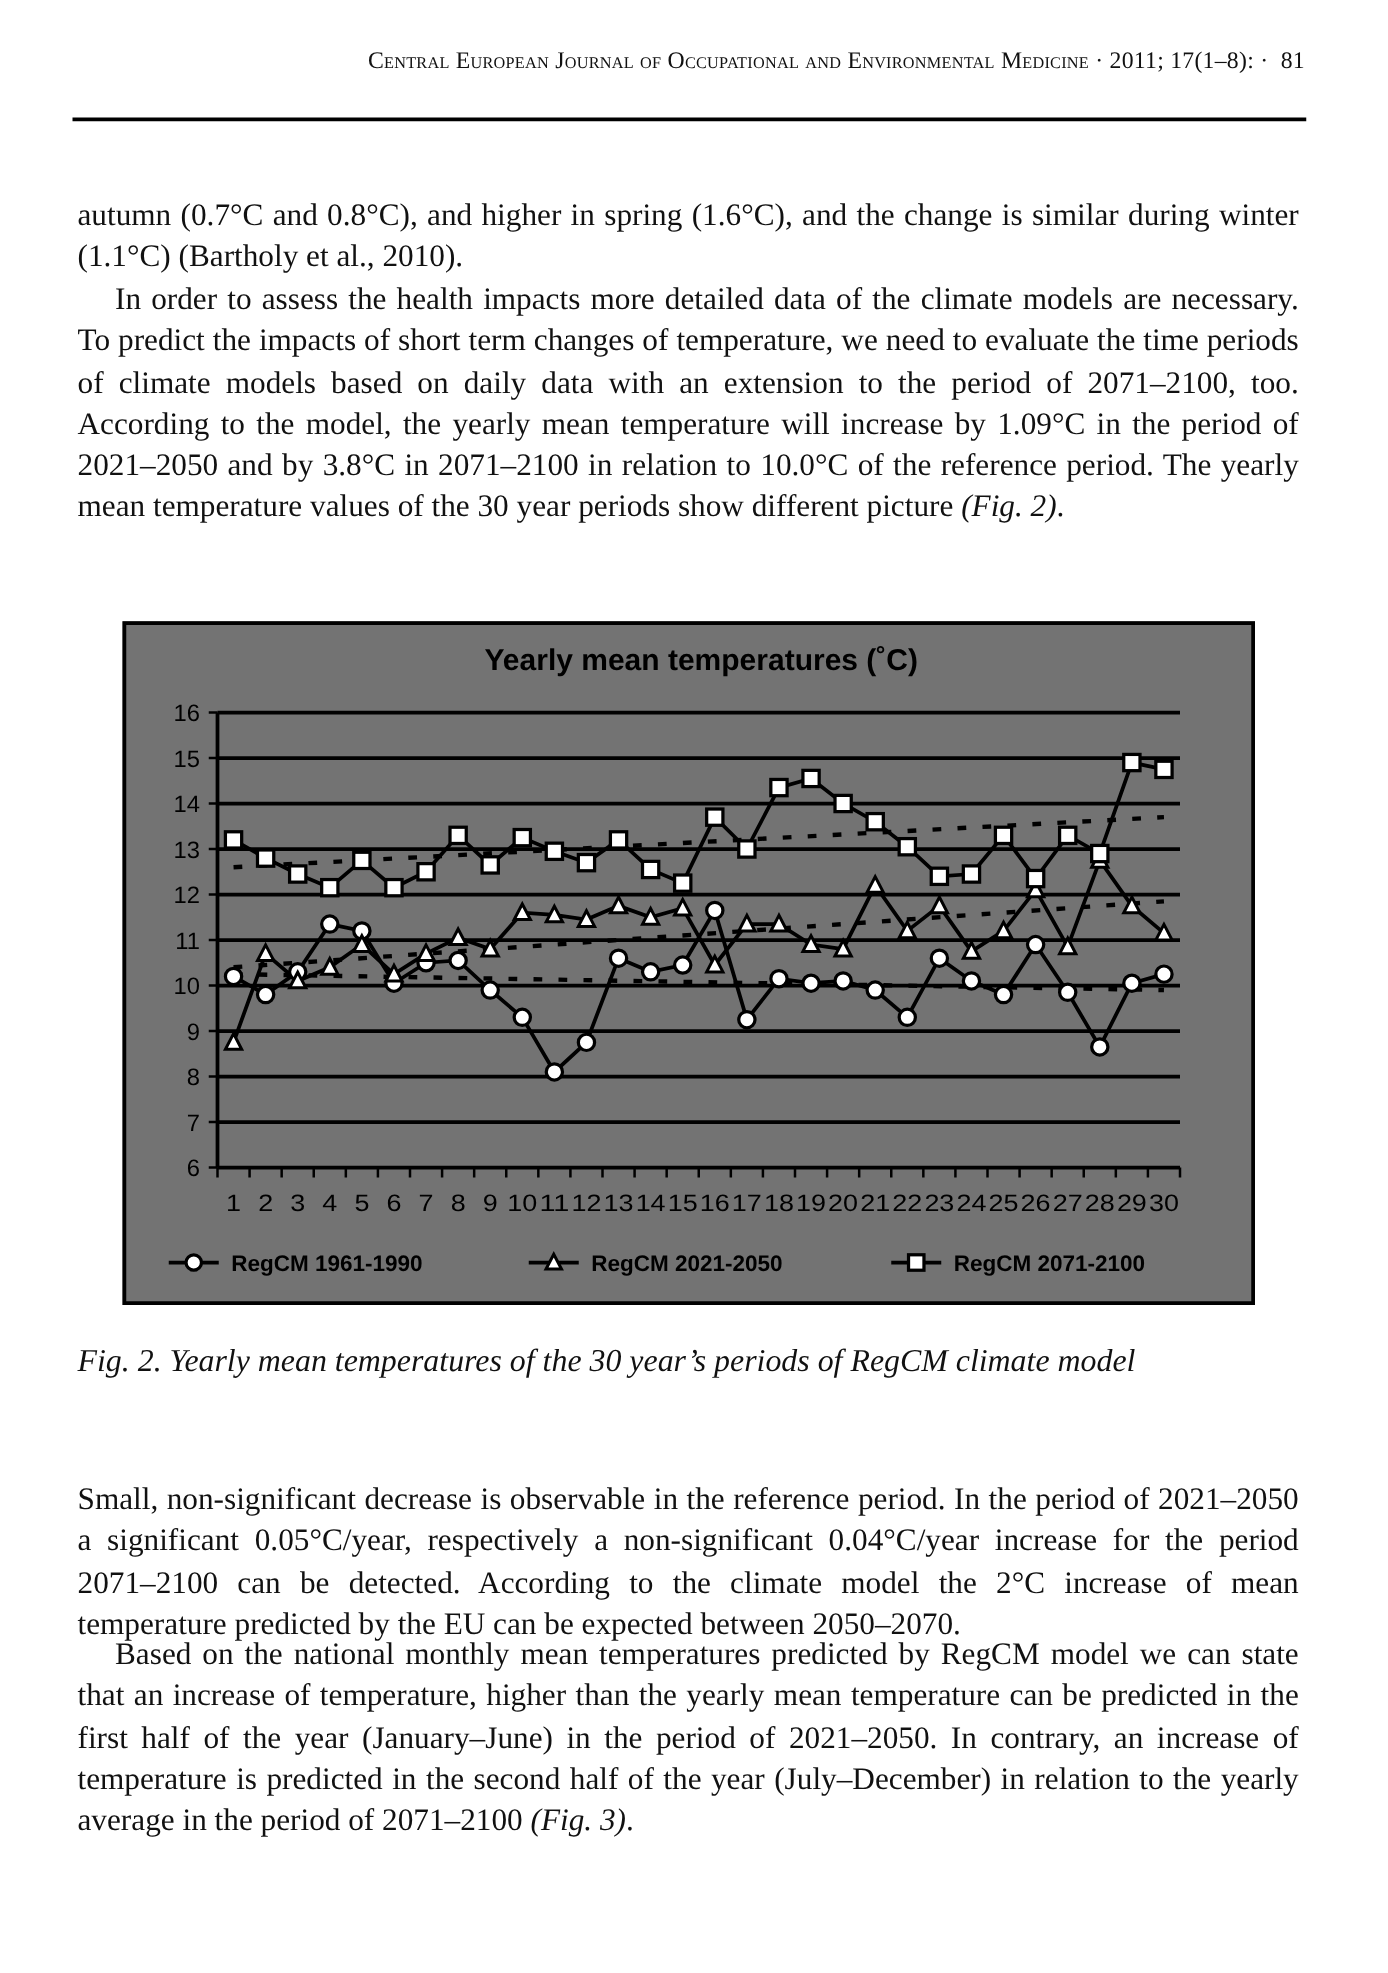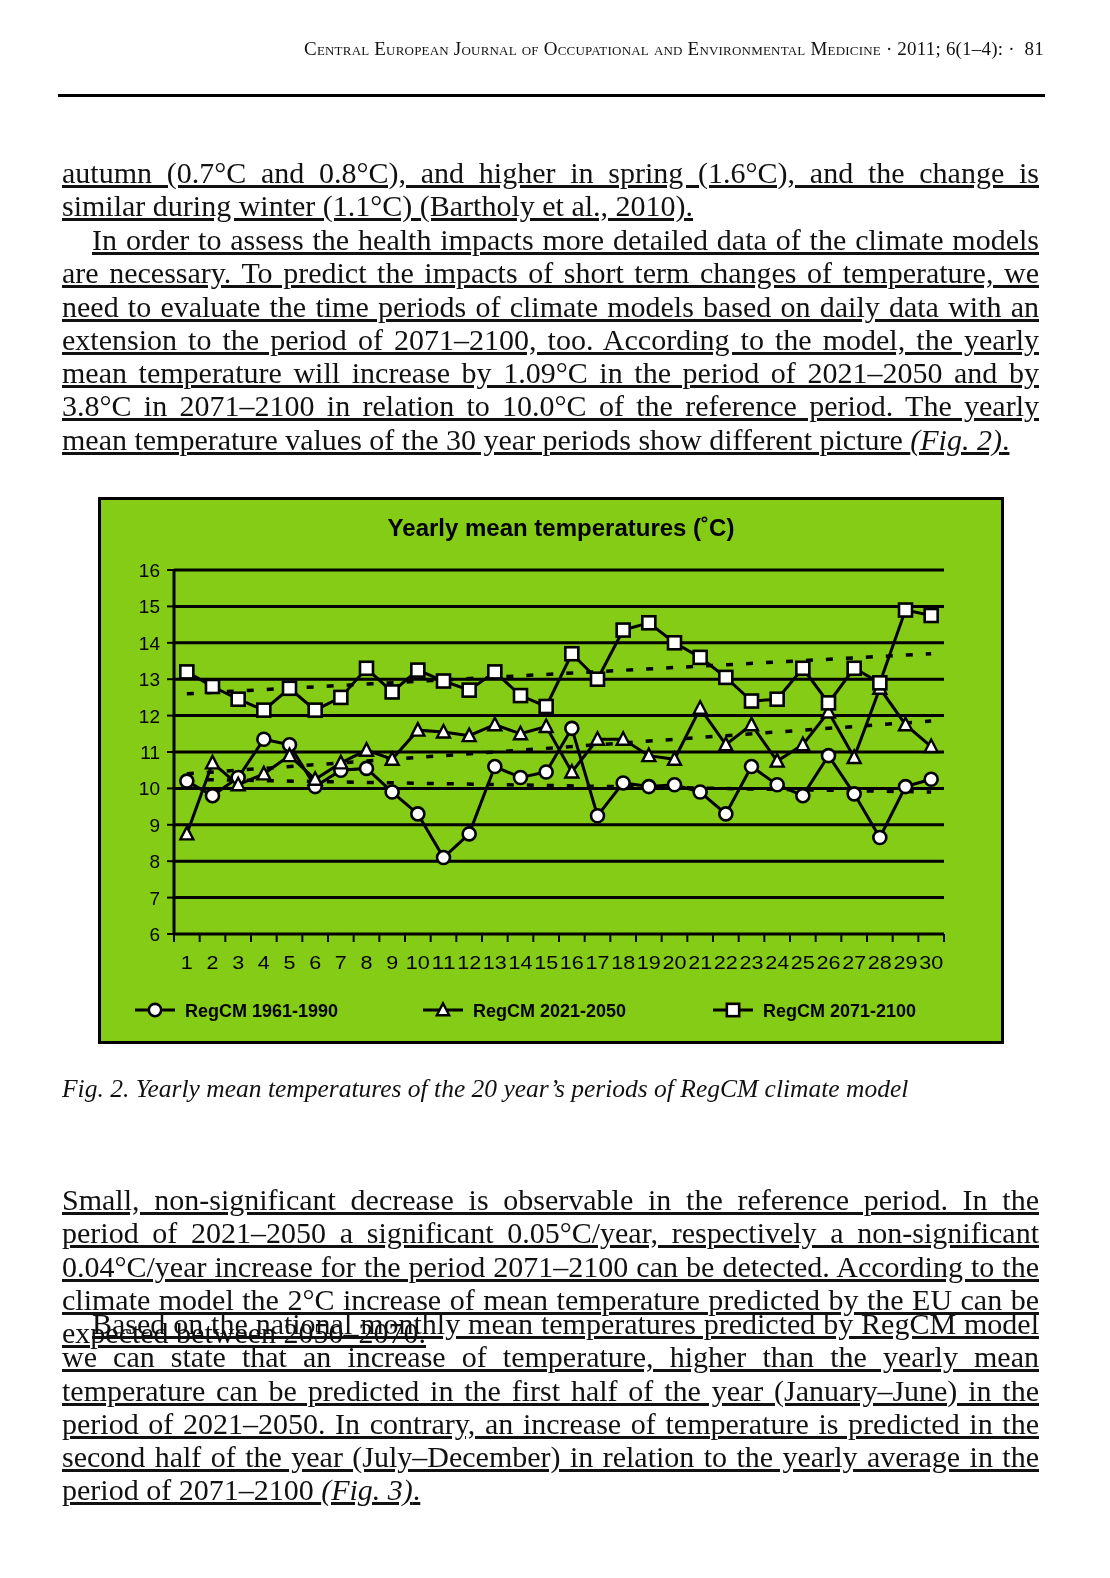--- a/index.html
+++ b/index.html
@@ -5,45 +5,45 @@
   html, body { margin: 0; padding: 0; background: #ffffff; }
   body { width: 1110px; height: 1578px; position: relative; overflow: hidden; color: #111; }
   .running-head {
     position: absolute; left: 58px; top: 38px; width: 986px;
     font-family: "Liberation Serif", serif; font-size: 19px; letter-spacing: 0.2px;
     text-align: right; font-variant: small-caps;
   }
   .head-rule { position: absolute; left: 58px; top: 94px; width: 987px; height: 3px; background: #000; }
   .para {
     position: absolute; left: 62px; width: 977px;
-    font-family: "Liberation Serif", serif; font-size: 30px; line-height: 33.3px;
-    text-align: justify; text-align-last: left; text-decoration: underline;
+    font-family: "Liberation Serif", serif; font-size: 25px; line-height: 33.3px;
+    text-align: justify; text-align-last: left;
   }
   .para .indent { display: inline-block; width: 30px; }
   .para em { font-style: italic; }
   #p1 { top: 156px; }
   #p2 { top: 223px; }
   #p3 { top: 1183px; }
   #p4 { top: 1307px; }
   .fig-box {
     position: absolute; left: 98px; top: 497px; width: 906px; height: 547px;
-    border: 3px solid #000; box-sizing: border-box; background: #84cc16;
+    border: 3px solid #000; box-sizing: border-box; background: #737373;
   }
   .caption {
     position: absolute; left: 62px; top: 1073px; width: 977px;
     font-family: "Liberation Serif", serif; font-style: italic; font-size: 25.5px; line-height: 32px;
   }
   svg text { font-family: "Liberation Sans", "DejaVu Sans", sans-serif; }
 </style>
 </head>
 <body>
 
 <div class="running-head">
   <span>Central European Journal of Occupational and Environmental Medicine</span>
-  <span>· 2011; 6(1–4): ·</span>&nbsp;
+  <span>· 2011; 17(1–8): ·</span>&nbsp;
   <span>81</span>
 </div>
 <div class="head-rule"></div>
 
 <div class="para" id="p1">autumn (0.7°C and 0.8°C), and higher in spring (1.6°C), and the change is similar during winter (1.1°C) (Bartholy et al., 2010).</div>
 
 <div class="para" id="p2"><span class="indent"></span><span>In order to assess the health impacts more detailed data of the climate models are necessary. To predict the impacts of short term changes of temperature, we need to evaluate the time periods of climate models based on daily data with an extension to the period of 2071–2100, too. According to the model, the yearly mean temperature will increase by 1.09°C in the period of 2021–2050 and by 3.8°C in 2071–2100 in relation to 10.0°C of the reference period. The yearly mean temperature values of the 30 year periods show different picture </span><em>(Fig. 2)</em><span>.</span></div>
 
 <div class="fig-box">
   <svg id="chart" width="900" height="541" viewBox="0 0 900 541" xmlns="http://www.w3.org/2000/svg">
@@ -262,17 +262,17 @@
         </g>
         <g>
           <line x1="612" x2="652" y1="510" y2="510" stroke="#000" stroke-width="3"></line>
           <rect x="625.825" y="503.825" width="12.35" height="12.35" fill="#fff" stroke="#000" stroke-width="2.6"></rect>
           <text x="662" y="517" font-size="18" font-weight="bold" fill="#000">RegCM 2071-2100</text>
         </g>
       </g>
   </svg>
 </div>
 
-<div class="caption">Fig. 2. Yearly mean temperatures of the 20 year’s periods of RegCM climate model</div>
+<div class="caption">Fig. 2. Yearly mean temperatures of the 30 year’s periods of RegCM climate model</div>
 
 <div class="para" id="p3">Small, non-significant decrease is observable in the reference period. In the period of 2021–2050 a significant 0.05°C/year, respectively a non-significant 0.04°C/year increase for the period 2071–2100 can be detected. According to the climate model the 2°C increase of mean temperature predicted by the EU can be expected between 2050–2070.</div>
 
 <div class="para" id="p4"><span class="indent"></span><span>Based on the national monthly mean temperatures predicted by RegCM model we can state that an increase of temperature, higher than the yearly mean temperature can be predicted in the first half of the year (January–June) in the period of 2021–2050. In contrary, an increase of temperature is predicted in the second half of the year (July–December) in relation to the yearly average in the period of 2071–2100 </span><em>(Fig. 3)</em><span>.</span></div>
 
 </body></html>

